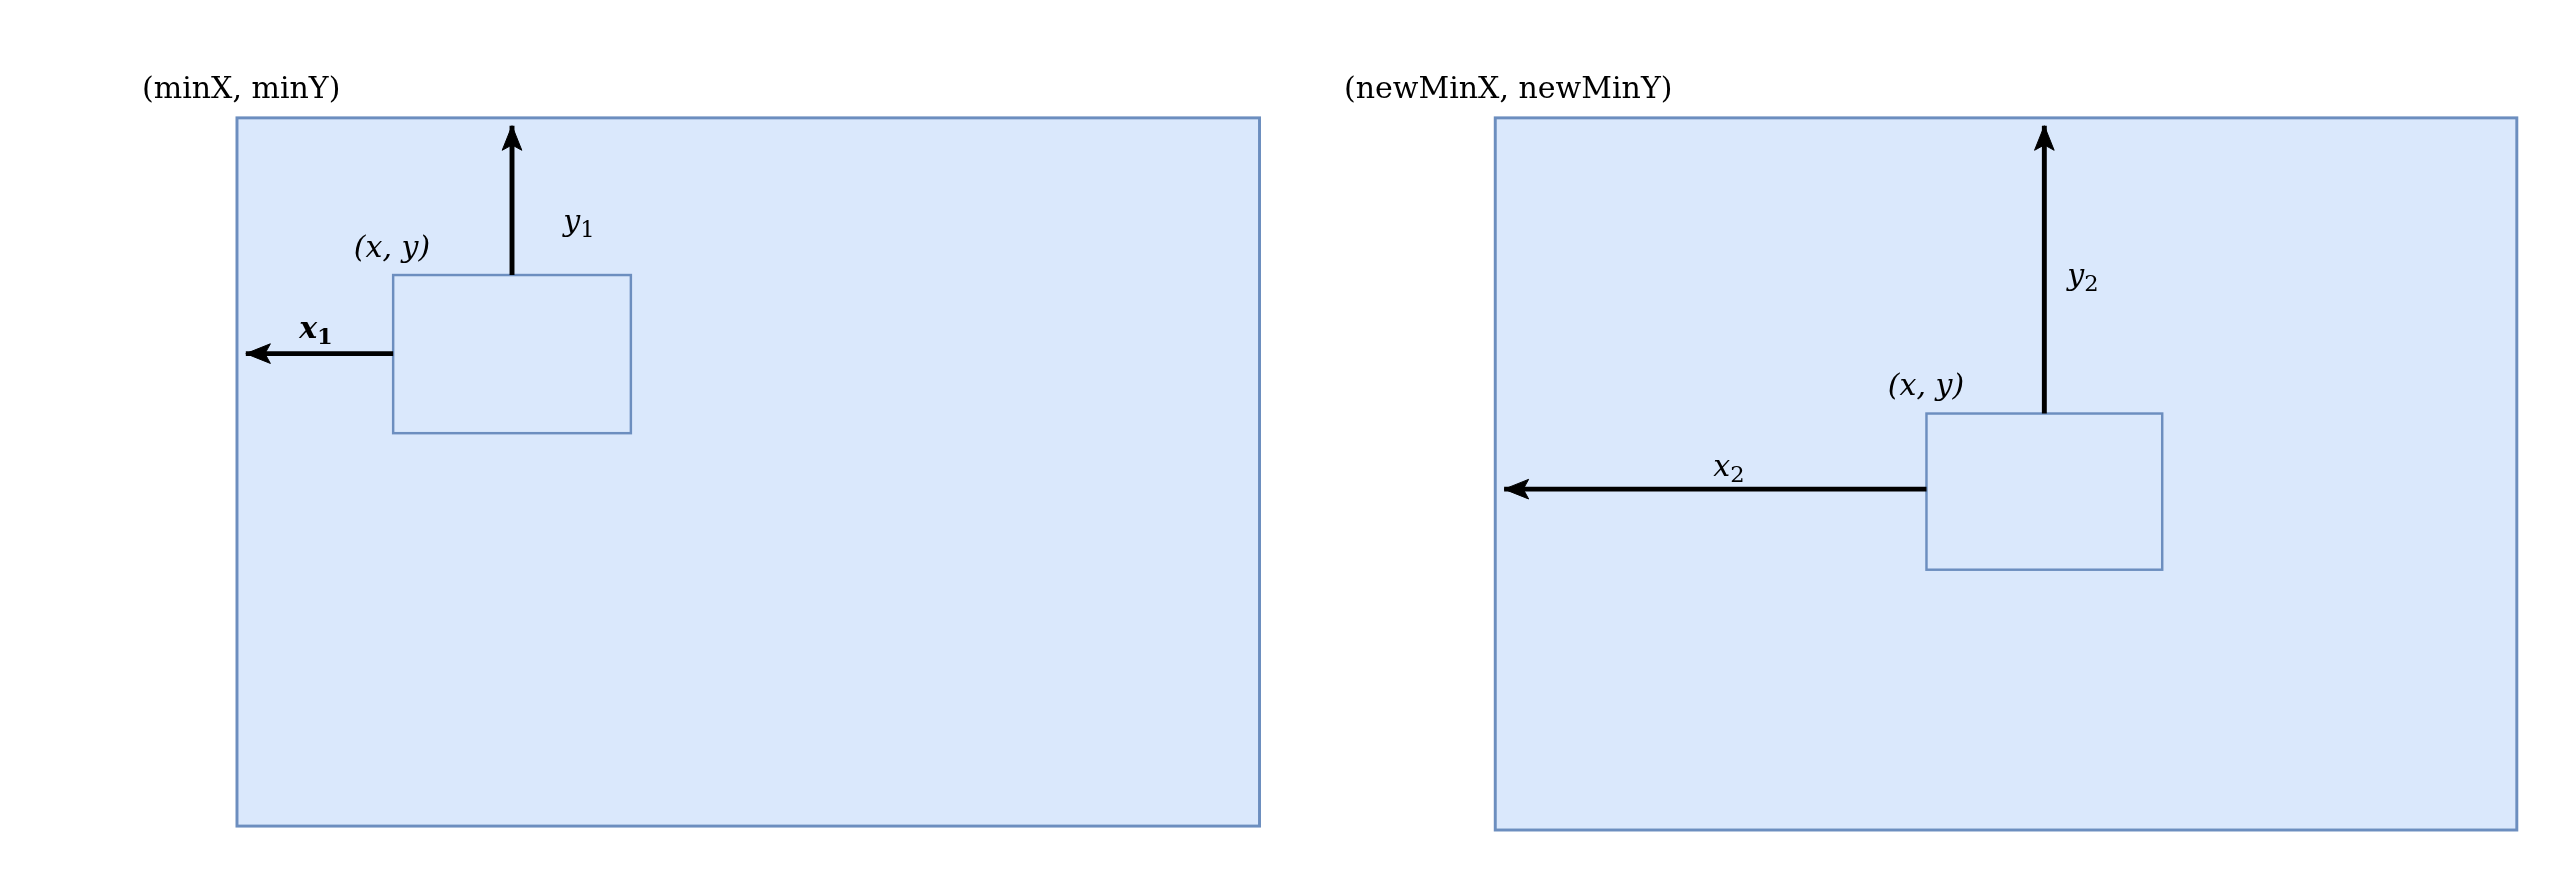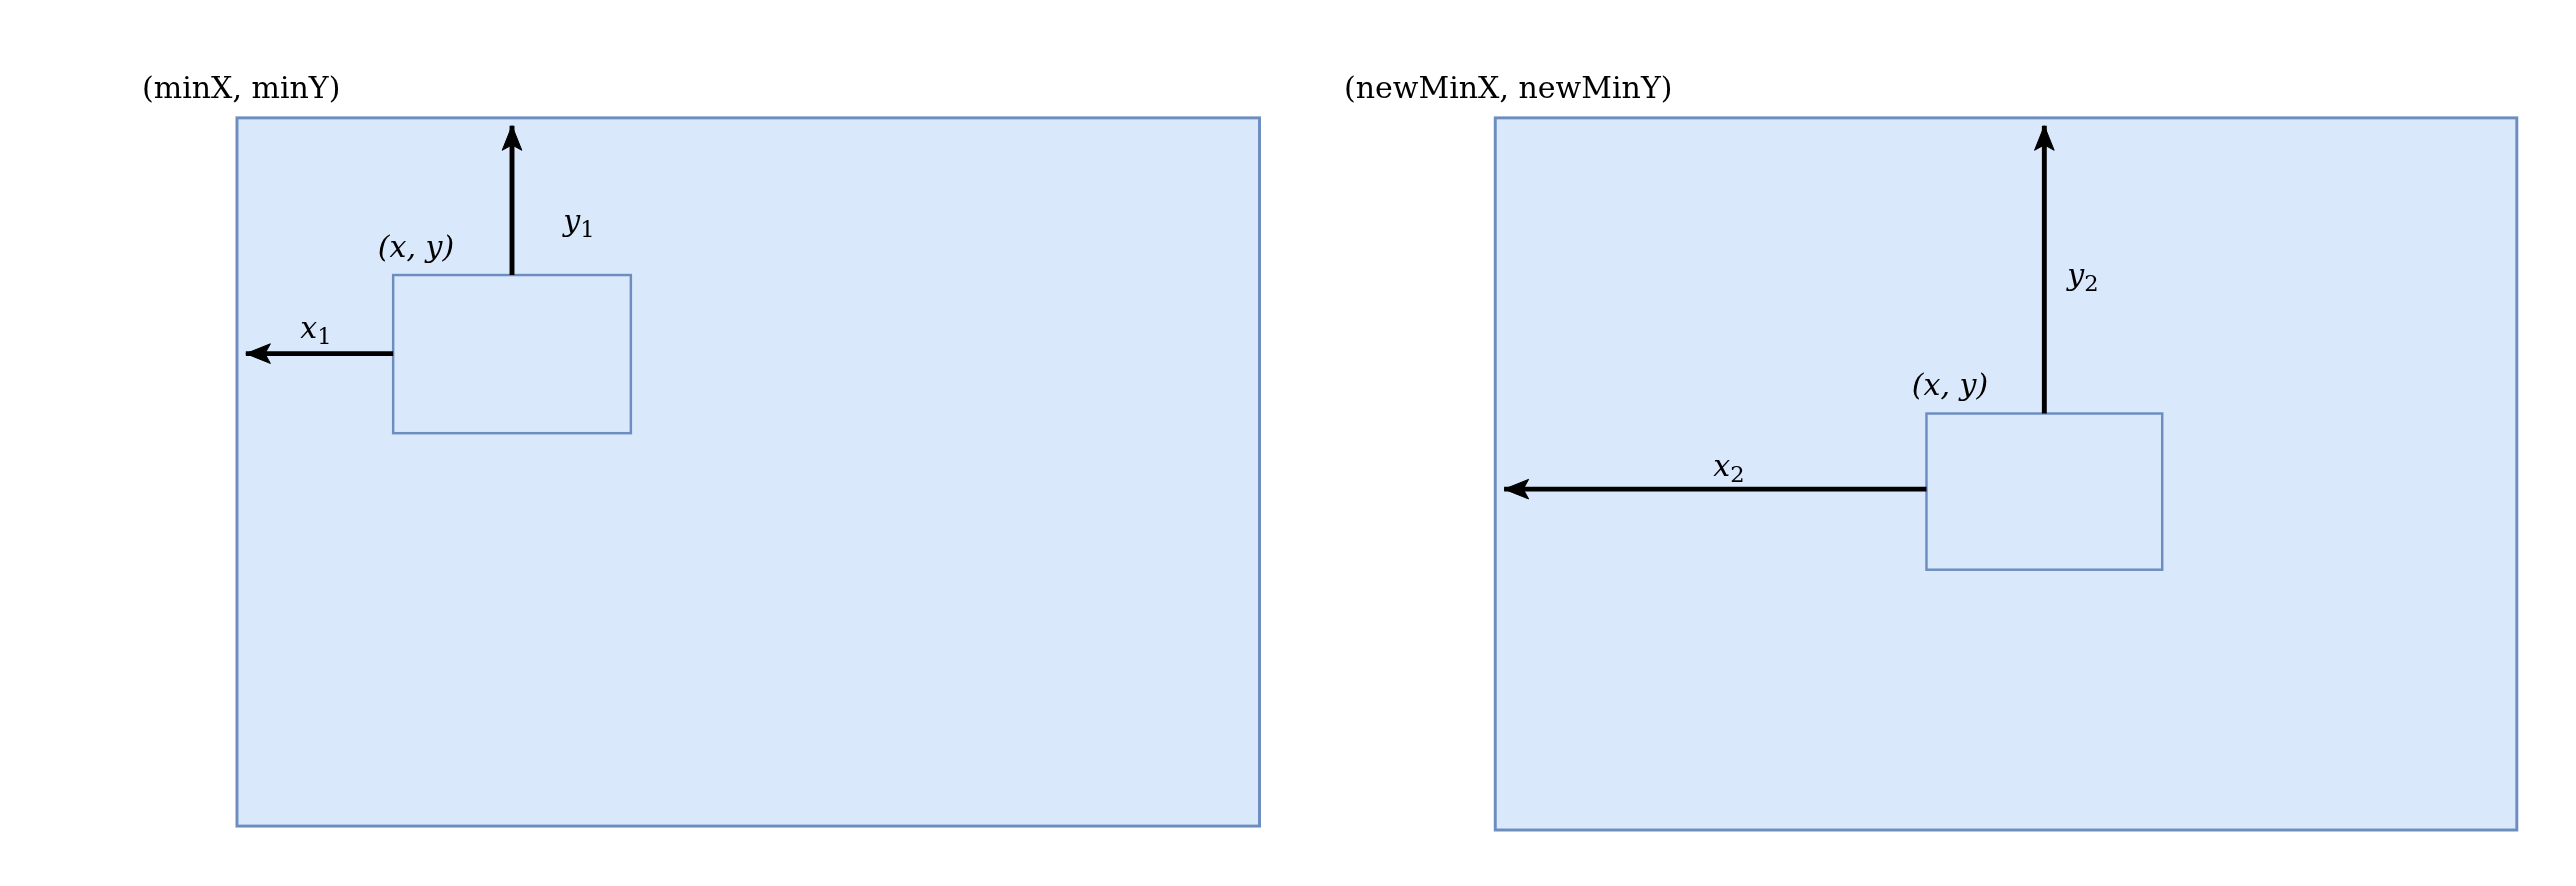--- a/index.html
+++ b/index.html
@@ -38,21 +38,20 @@
     font-style: italic;
   }
   .math-label sub {
     font-style: normal;
     font-size: 22.6px;
     line-height: 0;
     vertical-align: -6.9px;
   }
   .point-label {
     font-style: italic;
-    margin-left: 24px;
   }
   #watermark {
     position: absolute;
     right: 13.8px;
     top: 828px;
     font-family: "Liberation Sans", sans-serif;
     font-size: 29.5px;
     line-height: 35px;
     color: #9e9e9e;
     text-shadow: 2px 2px 0 #ffffff, 2.9px 2.9px 1px rgba(255,255,255,0.85);
@@ -83,21 +82,21 @@
   </svg>
 
   <div class="label corner-label" style="left:142px; top:71px;">(minX, minY)</div>
 
   <div class="label point-label centered" style="left:392px; top:246px;">(x, y)</div>
 
   <div class="label math-label centered" style="left:579px; top:220px;">
     <span class="base">y</span><sub>1</sub>
   </div>
 
-  <div class="label math-label centered" style="left:316px; top:327px;">
+  <div class="label math-label centered" style="left:316px; top:327px;font-weight:bold;">
     <span class="base">x</span><sub>1</sub>
   </div>
 
   <div class="label corner-label" style="left:1344px; top:71px;">(newMinX, newMinY)</div>
 
   <div class="label point-label centered" style="left:1926px; top:384px;">(x, y)</div>
 
   <div class="label math-label centered" style="left:2083px; top:274px;">
     <span class="base">y</span><sub>2</sub>
   </div>

